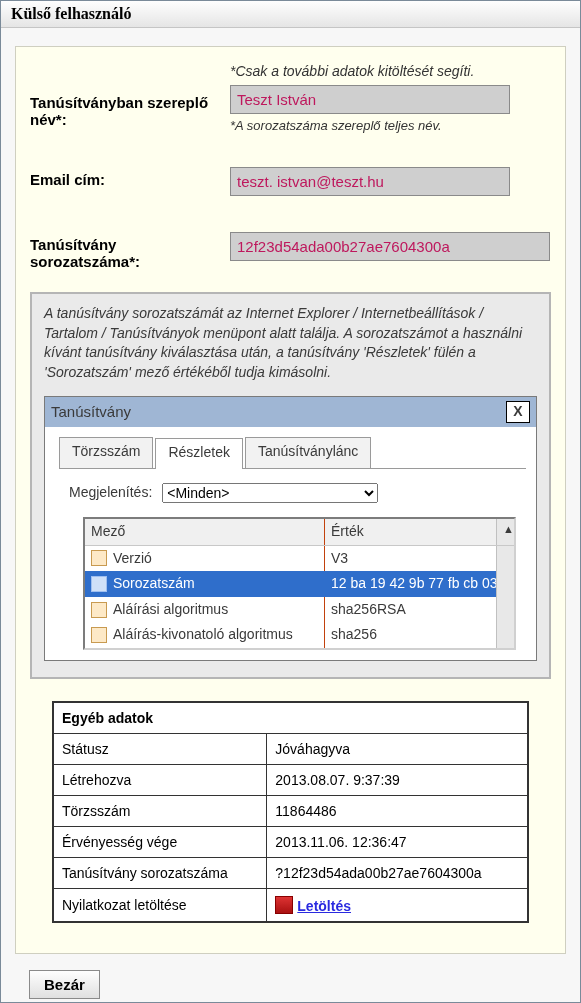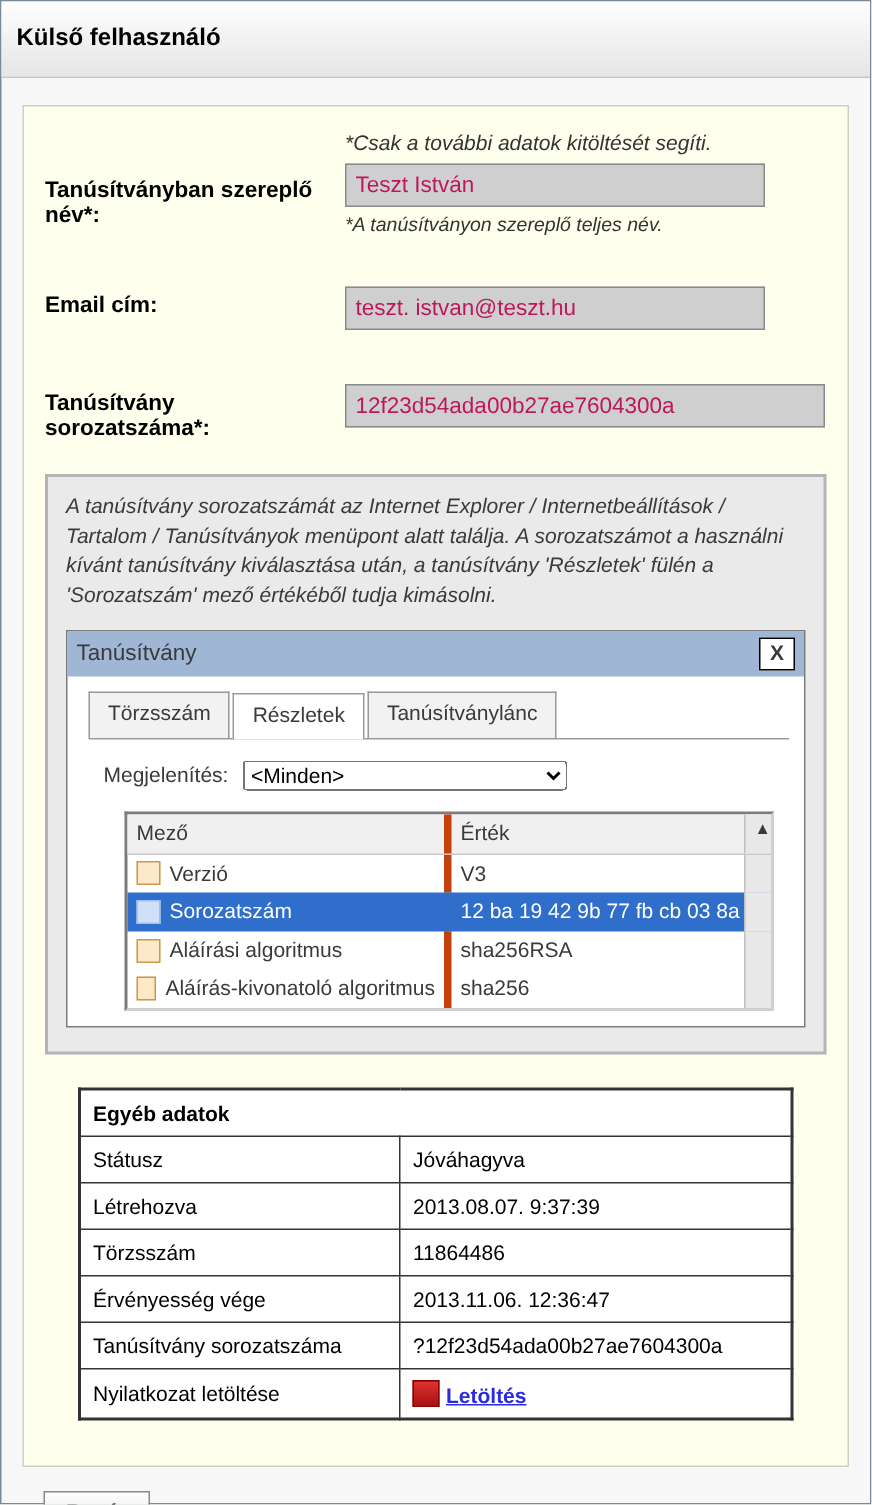--- a/index.html
+++ b/index.html
@@ -12,24 +12,25 @@
   }
   .window {
     width: 581px;
     height: 1003px;
     box-sizing: border-box;
     border: 1px solid #7a8a99;
     background: #f7f7f7;
   }
   .titlebar {
     background: linear-gradient(#fefefe, #e5e5e5);
-    padding: 16px 10px;
+    padding: 4px 10px;
     font-weight: bold;
     font-size: 16px;
     border-bottom: 1px solid #c5c5c5;
+    font-family: Liberation Serif, serif;
   }
   .content-wrap {
     padding: 18px 14px 14px 14px;
   }
   .panel {
     background: #ffffee;
     border: 1px solid #cfcfc0;
     padding: 16px 14px 20px 14px;
   }
   .form-row {
@@ -149,21 +150,21 @@
   .grid-head {
     background: #f0f0f0;
     border-bottom: 1px solid #c8c8c8;
   }
   .gcell {
     padding: 3px 6px;
     box-sizing: border-box;
     white-space: nowrap;
     overflow: hidden;
   }
-  .c-field { width: 216px; border-right: 5px solid #c2410c; display:flex; align-items:center; }
+  .c-field { width: 240px; border-right: 1px solid #c2410c; display:flex; align-items:center; }
   .c-value { flex: 1; }
   .c-scroll { width: 18px; background:#e8e8e8; border-left:1px solid #c0c0c0; text-align:center; font-size:11px; }
   .grid-row.selected { background: #2f6ecb; color: #fff; }
   .grid-row.selected .c-field { border-right-color: #2f6ecb; }
   .row-icon {
     display:inline-block; width:14px; height:14px;
     border:1px solid #c89a50; background:#fde9c7;
     margin-right:6px;
   }
   .grid-row.selected .row-icon { border-color:#9fbff0; background:#cfe0f8; }
@@ -215,21 +216,21 @@
 
   <div class="content-wrap">
     <div class="panel">
 
       <div class="hint-above">*Csak a további adatok kitöltését segíti.</div>
 
       <div class="form-row tight">
         <div class="label-col">Tanúsítványban szereplő név*:</div>
         <div class="field-col">
           <input type="text" class="ro" readonly="" value="Teszt István" style="">
-          <div class="hint-below">*A tanúsítványon szereplő teljes név.</div>
+          <div class="hint-below">*A sorozatszáma szereplő teljes név.</div>
         </div>
       </div>
 
       <div style="height:20px"></div>
 
       <div class="form-row">
         <div class="label-col">Email cím:</div>
         <div class="field-col">
           <input type="text" class="ro" readonly="" value="teszt. istvan@teszt.hu" style="">
         </div>

